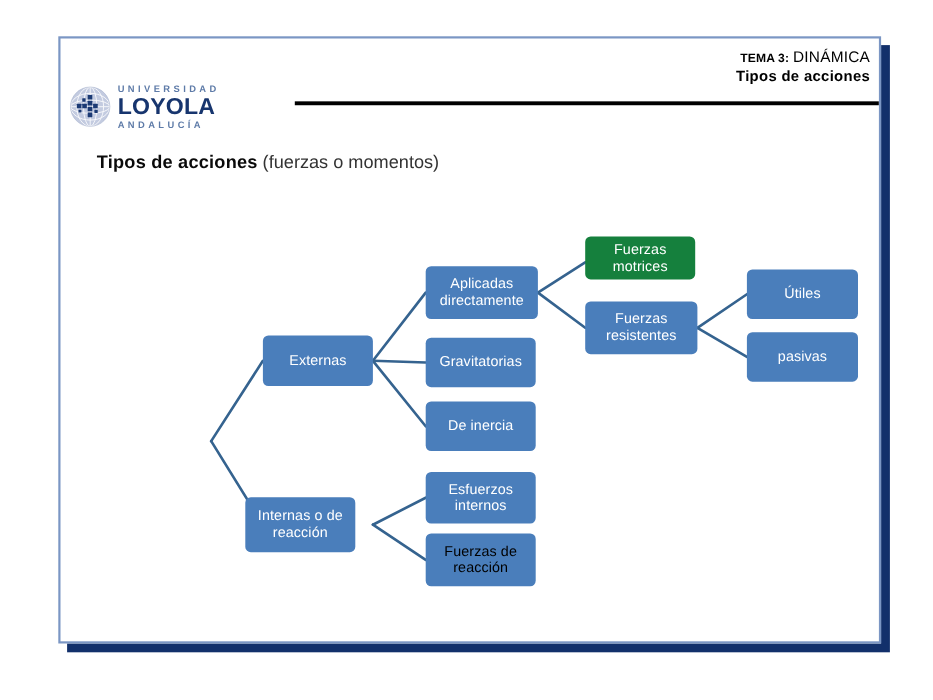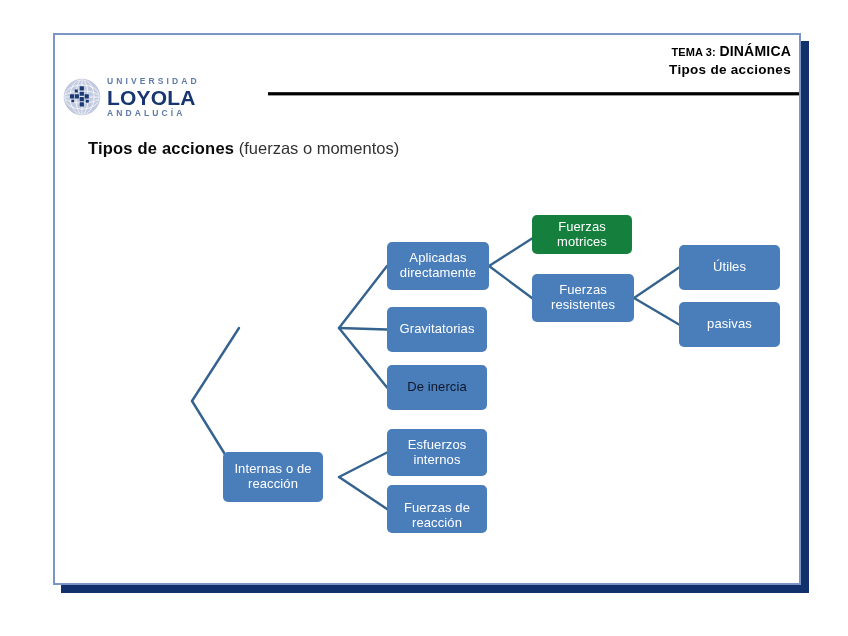--- a/index.html
+++ b/index.html
@@ -83,21 +83,21 @@
     text-align: right;
     color: #000000;
   }
   #tema-line {
     font-size: 12.5px;
     font-weight: 700;
     letter-spacing: 0.1px;
     white-space: nowrap;
   }
   #tema-line .tema-label { font-size: 11px; font-weight: 700; }
-  #tema-line .tema-value { font-size: 14px; font-weight: 700; letter-spacing: 0.2px; }
+  #tema-line .tema-value { font-size: 14px; font-weight: 400; letter-spacing: 0.2px; }
   #subtitle-line {
     font-size: 13.5px;
     font-weight: 700;
     margin-top: 3px;
     letter-spacing: 0.3px;
     white-space: nowrap;
   }
   #header-rule {
     position: absolute;
     left: 213px;
@@ -215,36 +215,39 @@
           <line x1="284" y1="293" x2="332" y2="294.5" stroke="#35638f" stroke-width="2.4" stroke-linecap="round"></line>
           <line x1="284" y1="293" x2="332" y2="352.5" stroke="#35638f" stroke-width="2.4" stroke-linecap="round"></line>
           <line x1="284" y1="442" x2="332" y2="417.5" stroke="#35638f" stroke-width="2.4" stroke-linecap="round"></line>
           <line x1="284" y1="442" x2="332" y2="474" stroke="#35638f" stroke-width="2.4" stroke-linecap="round"></line>
           <line x1="434" y1="231" x2="477" y2="203.5" stroke="#35638f" stroke-width="2.4" stroke-linecap="round"></line>
           <line x1="434" y1="231" x2="477" y2="263" stroke="#35638f" stroke-width="2.4" stroke-linecap="round"></line>
           <line x1="579" y1="263" x2="624" y2="232.5" stroke="#35638f" stroke-width="2.4" stroke-linecap="round"></line>
           <line x1="579" y1="263" x2="624" y2="289.5" stroke="#35638f" stroke-width="2.4" stroke-linecap="round"></line>
         </svg>
 
+        <div class="node" style="left: 184px; top: 270px; width: 100px; height: 46px; background: rgb(74, 126, 187); color: rgb(255, 255, 255);">
+          <span>Externas</span>
+        </div>
         <div class="node" style="left: 168px; top: 417px; width: 100px; height: 50px; background: rgb(74, 126, 187); color: rgb(255, 255, 255);">
           <span>Internas o de reacción</span>
         </div>
         <div class="node" style="left: 332px; top: 207px; width: 102px; height: 48px; background: rgb(74, 126, 187); color: rgb(255, 255, 255);">
           <span>Aplicadas directamente</span>
         </div>
         <div class="node" style="left: 332px; top: 272px; width: 100px; height: 45px; background: rgb(74, 126, 187); color: rgb(255, 255, 255);">
           <span>Gravitatorias</span>
         </div>
-        <div class="node" style="left: 332px; top: 330px; width: 100px; height: 45px; background: rgb(74, 126, 187); color: #0f172a;">
+        <div class="node" style="left: 332px; top: 330px; width: 100px; height: 45px; background: rgb(74, 126, 187); color: #ffffff;">
           <span>De inercia</span>
         </div>
         <div class="node" style="left: 332px; top: 394px; width: 100px; height: 47px; background: rgb(74, 126, 187); color: rgb(255, 255, 255);">
           <span>Esfuerzos internos</span>
         </div>
-        <div class="node" style="left: 332px; top: 450px; width: 100px; height: 48px; background: rgb(74, 126, 187); color: #ffffff; align-items: flex-end;">
+        <div class="node" style="left: 332px; top: 450px; width: 100px; height: 48px; background: rgb(74, 126, 187); color: #000000;">
           <span>Fuerzas de reacción</span>
         </div>
         <div class="node" style="left: 477px; top: 180px; width: 100px; height: 39px; background: #15803d; color: rgb(255, 255, 255);">
           <span>Fuerzas motrices</span>
         </div>
         <div class="node" style="left: 624px; top: 210px; width: 101px; height: 45px; background: rgb(74, 126, 187); color: rgb(255, 255, 255);">
           <span>Útiles</span>
         </div>
         <div class="node" style="left: 477px; top: 239px; width: 102px; height: 48px; background: rgb(74, 126, 187); color: rgb(255, 255, 255);">
           <span>Fuerzas resistentes</span>

